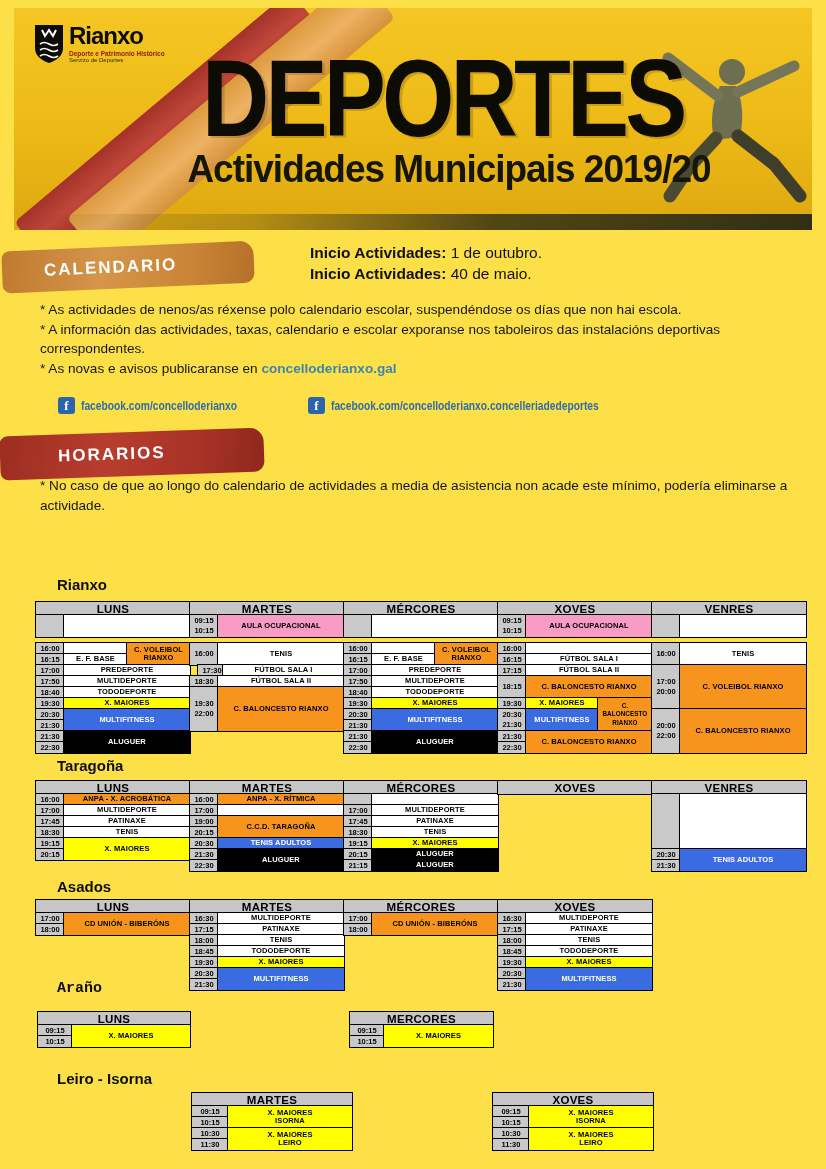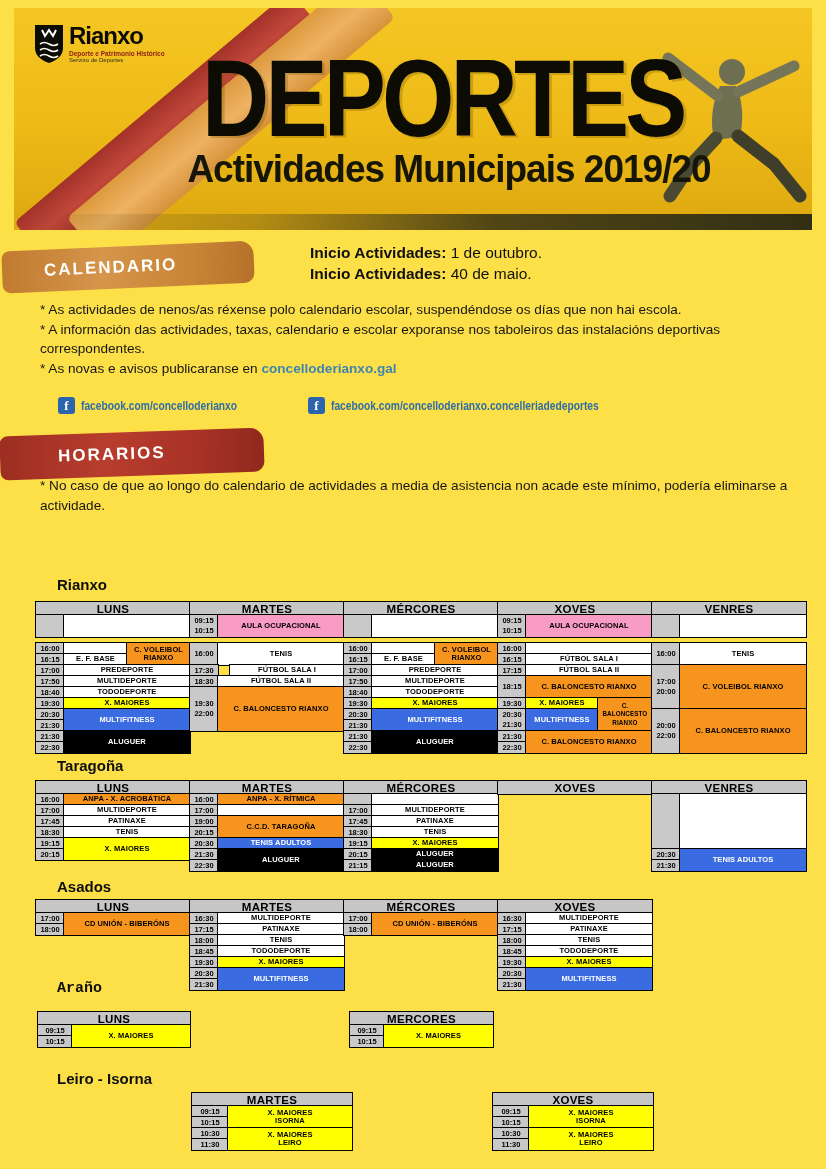--- a/index.html
+++ b/index.html
@@ -295,21 +295,21 @@
           </div>
           <div class="acts">
             <div class="stack" style="width: 100%;">
               <div class="cell cellb" style="height: 22px; background: rgb(255, 255, 255);">
                 <div>TENIS</div>
               </div>
             </div>
           </div>
         </div>
         <div class="entry" style="height: 11px;">
-          <div class="times" style="width: 40px;">
+          <div class="times" style="width: 25px; padding-left: 8px;">
             <div class="time-cell cellb" style="height: 11px; width: 28px;">
               <div>17:30</div>
             </div>
           </div>
           <div class="acts">
             <div class="stack" style="width: 100%;">
               <div class="cell cellb" style="height: 11px; background: rgb(255, 255, 255);">
                 <div>FÚTBOL SALA I</div>
               </div>
             </div>

